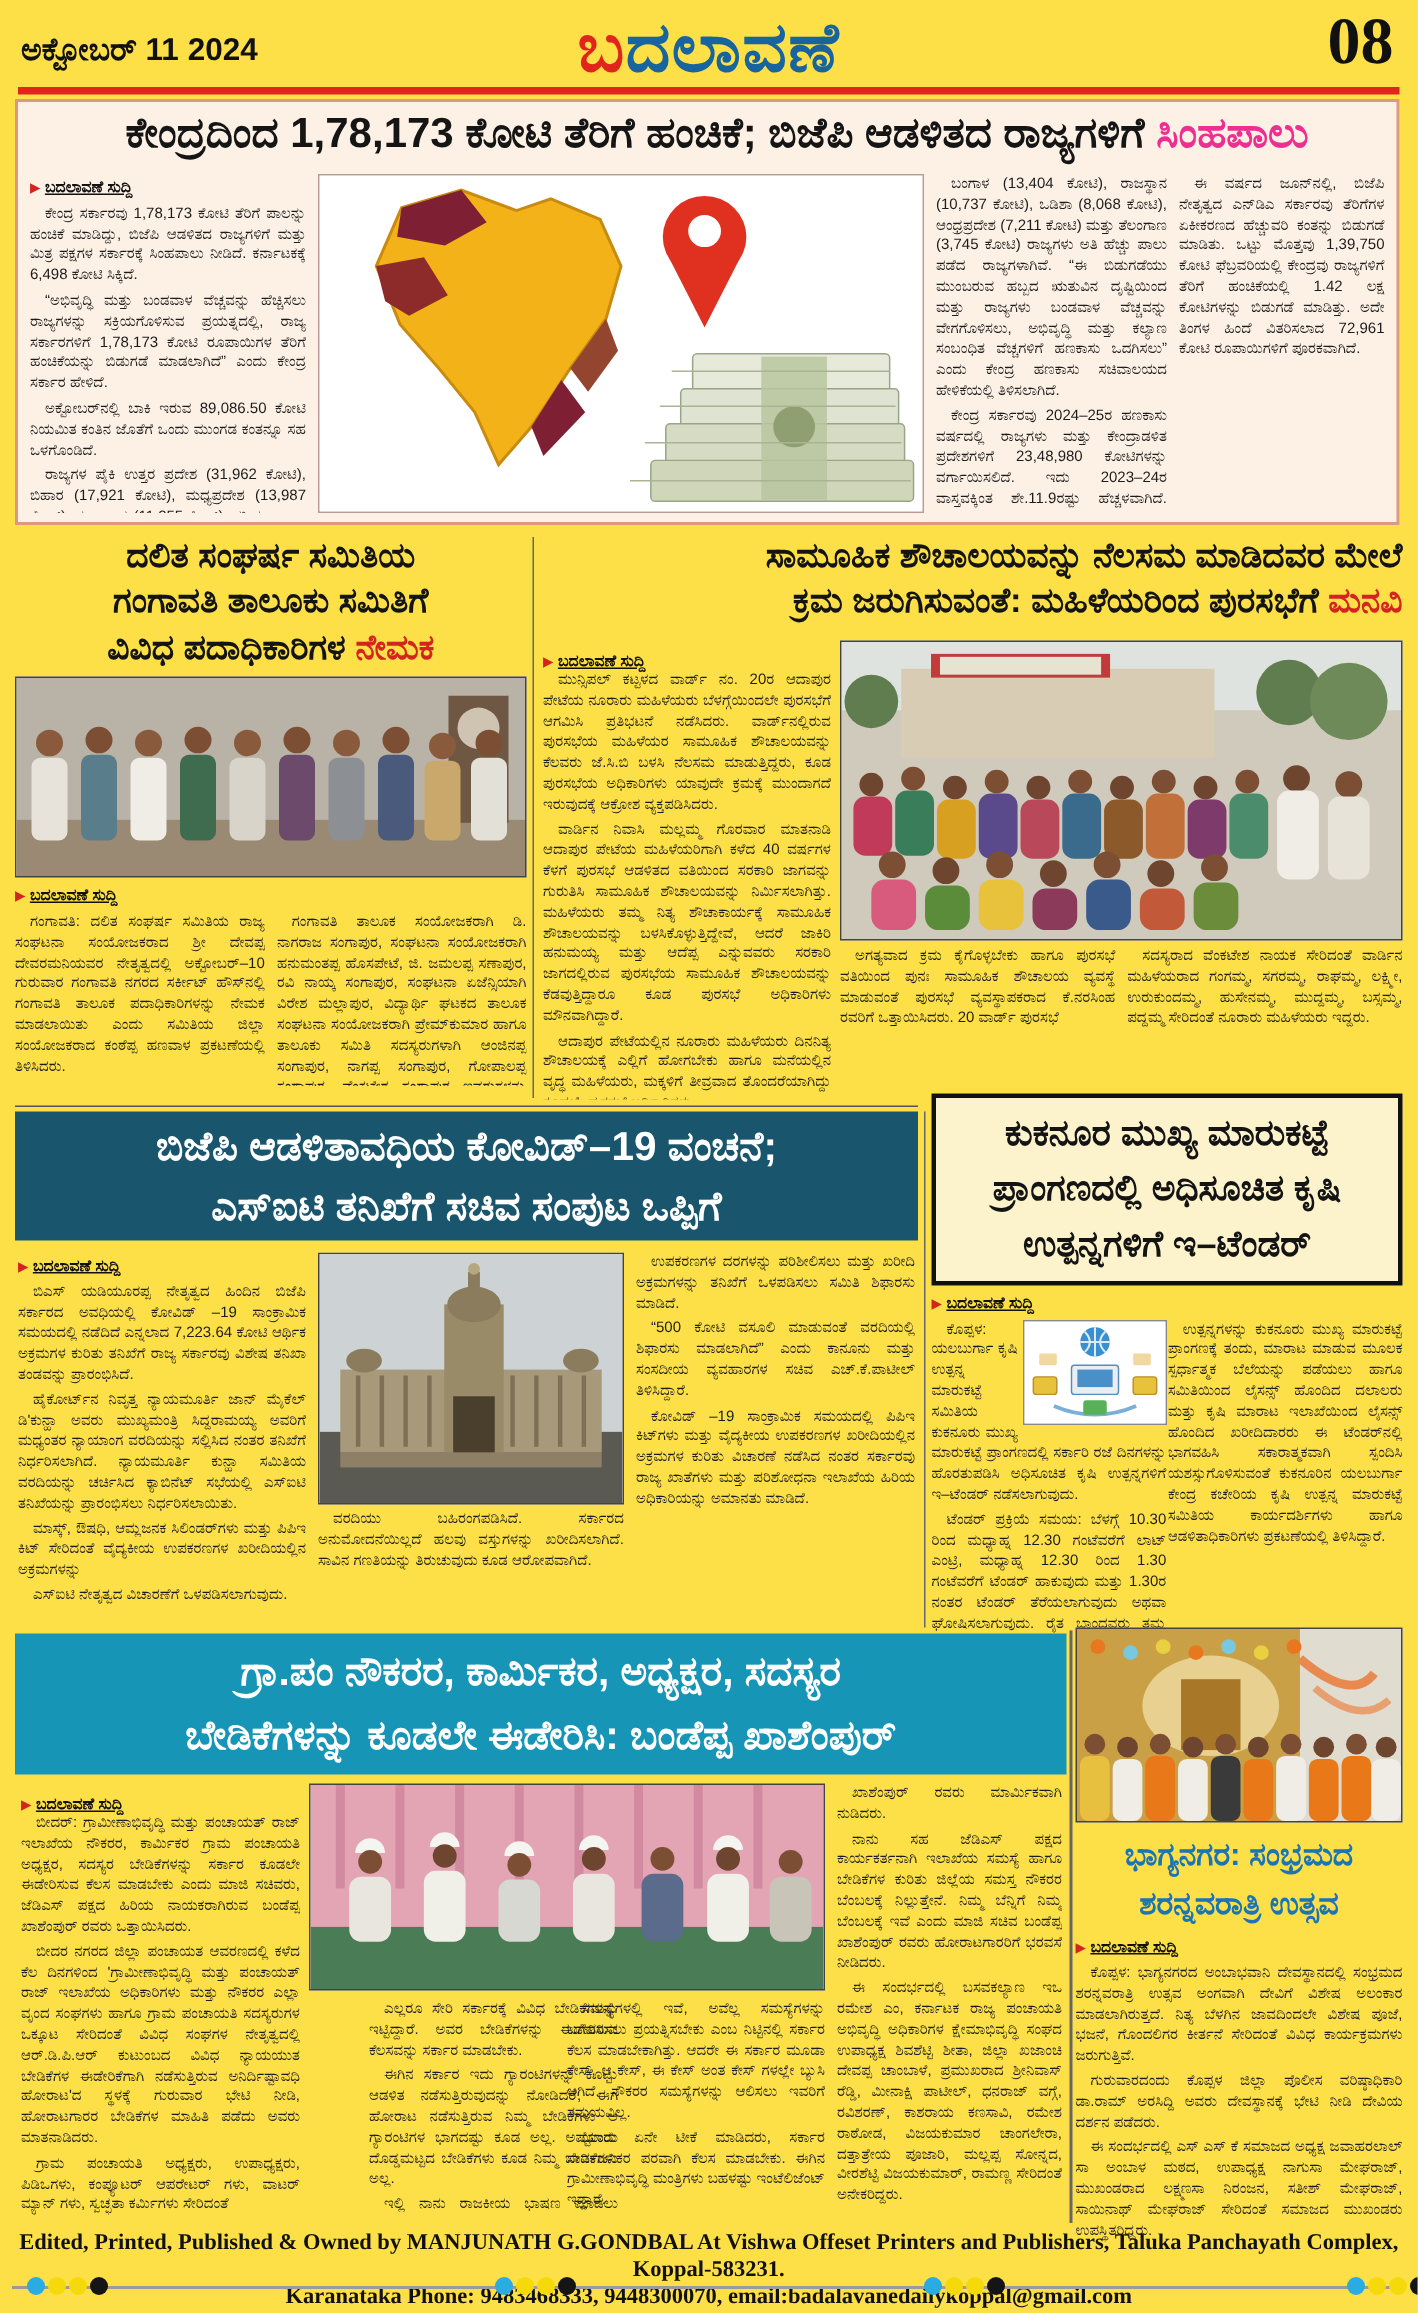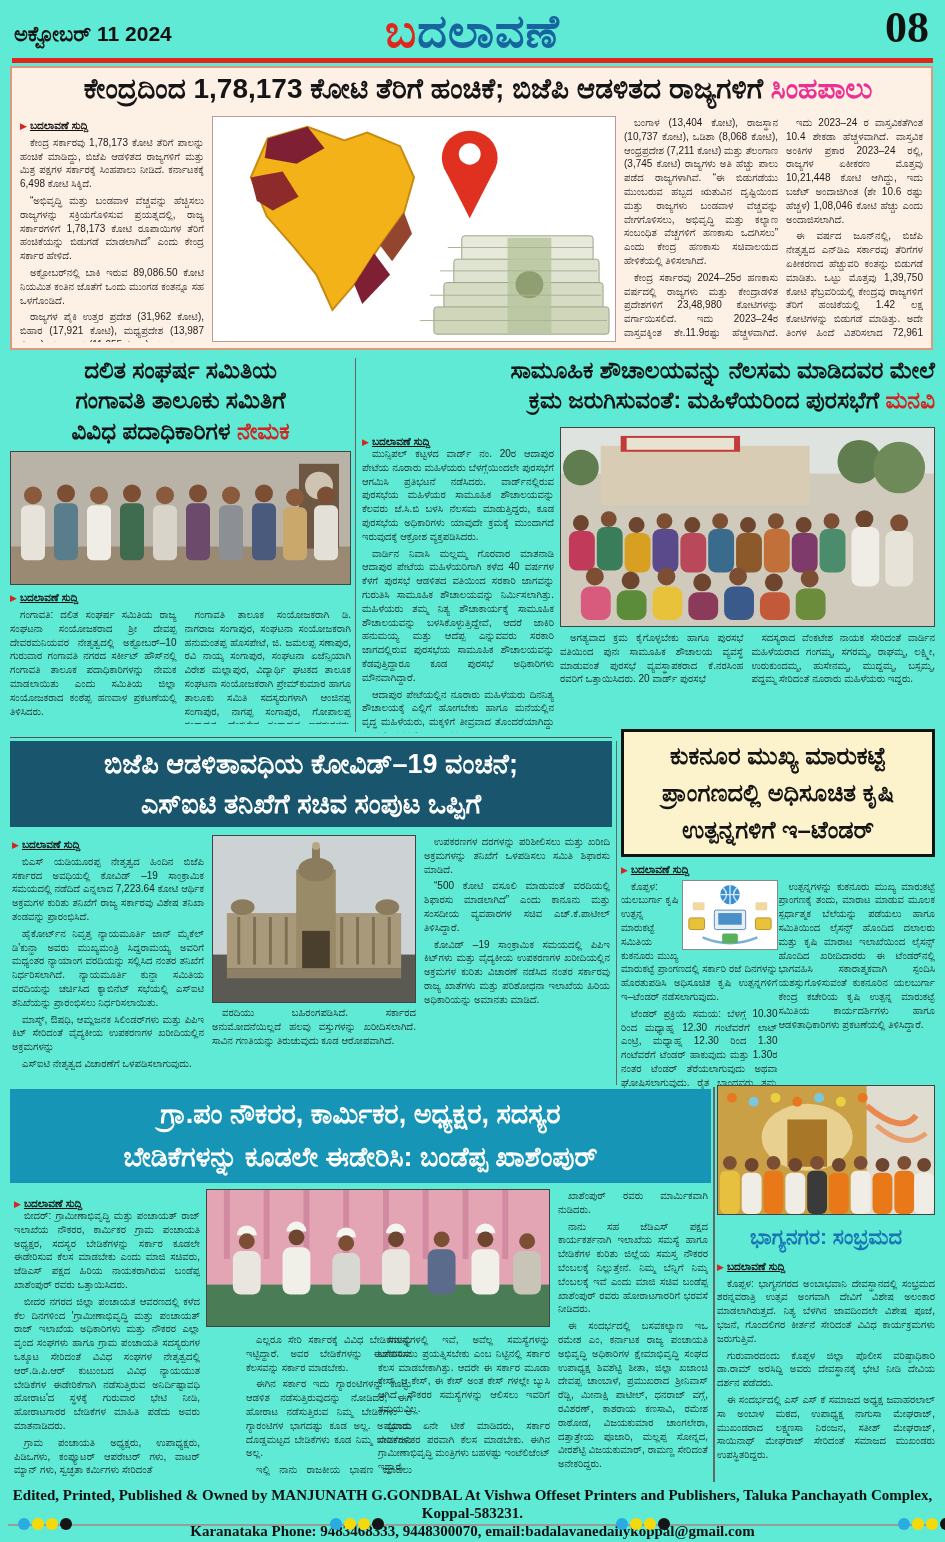--- a/index.html
+++ b/index.html
@@ -1,17 +1,17 @@
 <!DOCTYPE html>
 <html><head>
 <meta charset="utf-8">
 <style>
   * { box-sizing: border-box; margin: 0; padding: 0; }
   body { background:#e9e9e9; font-family:"Liberation Sans", sans-serif; }
-  .page { position:relative; width:945px; height:1542px; background:#5eead4; margin:0 auto; overflow:hidden; color:#1c1c1c; }
+  .page { position:relative; width:945px; height:1542px; background:#fde047; margin:0 auto; overflow:hidden; color:#1c1c1c; }
 
   
   .hdr-date { position:absolute; left:14px; top:22px; font-size:21px; font-weight:bold; color:#111; }
   .masthead { position:absolute; left:0; right:0; top:4px; text-align:center; font-size:46px; font-weight:bold; letter-spacing:1px; }
   .masthead .m1 { color:#e1251b; }
   .masthead .m2 { color:#17649e; }
   .pagenum { position:absolute; right:16px; top:2px; font-size:44px; font-weight:bold; font-family:"Liberation Serif", serif; color:#111; }
   .red-rule { position:absolute; left:12px; right:12px; top:58px; height:5px; background:#e1251b; }
 
   
@@ -139,21 +139,20 @@
         </svg>
       </div>
       <div class="a1-c2 bt">
           <div data-bind-list="a1.col2">
             <p>ಬಂಗಾಳ (13,404 ಕೋಟಿ), ರಾಜಸ್ಥಾನ (10,737 ಕೋಟಿ), ಒಡಿಶಾ (8,068 ಕೋಟಿ), ಆಂಧ್ರಪ್ರದೇಶ (7,211 ಕೋಟಿ) ಮತ್ತು ತೆಲಂಗಾಣ (3,745 ಕೋಟಿ) ರಾಜ್ಯಗಳು ಅತಿ ಹೆಚ್ಚು ಪಾಲು ಪಡೆದ ರಾಜ್ಯಗಳಾಗಿವೆ. “ಈ ಬಿಡುಗಡೆಯು ಮುಂಬರುವ ಹಬ್ಬದ ಋತುವಿನ ದೃಷ್ಟಿಯಿಂದ ಮತ್ತು ರಾಜ್ಯಗಳು ಬಂಡವಾಳ ವೆಚ್ಚವನ್ನು ವೇಗಗೊಳಿಸಲು, ಅಭಿವೃದ್ಧಿ ಮತ್ತು ಕಲ್ಯಾಣ ಸಂಬಂಧಿತ ವೆಚ್ಚಗಳಿಗೆ ಹಣಕಾಸು ಒದಗಿಸಲು” ಎಂದು ಕೇಂದ್ರ ಹಣಕಾಸು ಸಚಿವಾಲಯದ ಹೇಳಿಕೆಯಲ್ಲಿ ತಿಳಿಸಲಾಗಿದೆ.</p>
             <p>ಕೇಂದ್ರ ಸರ್ಕಾರವು 2024–25ರ ಹಣಕಾಸು ವರ್ಷದಲ್ಲಿ ರಾಜ್ಯಗಳು ಮತ್ತು ಕೇಂದ್ರಾಡಳಿತ ಪ್ರದೇಶಗಳಿಗೆ 23,48,980 ಕೋಟಿಗಳನ್ನು ವರ್ಗಾಯಿಸಲಿದೆ. ಇದು 2023–24ರ ವಾಸ್ತವಕ್ಕಿಂತ ಶೇ.11.9ರಷ್ಟು ಹೆಚ್ಚಳವಾಗಿದೆ. ಕೇಂದ್ರದ ತೆರಿಗೆ ಆದಾಯದಿಂದ ರಾಜ್ಯಗಳಿಗೆ ಏಕೀಕೃತ ವರ್ಗಾವಣೆಯು 2024–25 ರಲ್ಲಿ 12,47,211 ಕೋಟಿ ಎಂದು ಅಂದಾಜಿಸಲಾಗಿದೆ.</p>
           </div>
         </div>
       <div class="a1-c3 bt">
           <div data-bind-list="a1.col3">
-            <p>ಇದು 2023–24 ರ ವಾಸ್ತವಿಕತೆಗಿಂತ 10.4 ಶೇಕಡಾ ಹೆಚ್ಚಳವಾಗಿದೆ. ವಾಸ್ತವಿಕ ಅಂಕಿಗಳ ಪ್ರಕಾರ 2023–24 ರಲ್ಲಿ, ರಾಜ್ಯಗಳ ಏಕೀಕರಣ ಮೊತ್ತವು 10,21,448 ಕೋಟಿ ಆಗಿದ್ದು, ಇದು ಬಜೆಟ್ ಅಂದಾಜಿಗಿಂತ (ಶೇ 10.6 ರಷ್ಟು ಹೆಚ್ಚಳ) 1,08,046 ಕೋಟಿ ಹೆಚ್ಚು ಎಂದು ಅಂದಾಜಿಸಲಾಗಿದೆ.</p>
             <p>ಈ ವರ್ಷದ ಜೂನ್‌ನಲ್ಲಿ, ಬಿಜೆಪಿ ನೇತೃತ್ವದ ಎನ್‌ಡಿಎ ಸರ್ಕಾರವು ತೆರಿಗೆಗಳ ಏಕೀಕರಣದ ಹೆಚ್ಚುವರಿ ಕಂತನ್ನು ಬಿಡುಗಡೆ ಮಾಡಿತು. ಒಟ್ಟು ಮೊತ್ತವು 1,39,750 ಕೋಟಿ ಫೆಬ್ರವರಿಯಲ್ಲಿ ಕೇಂದ್ರವು ರಾಜ್ಯಗಳಿಗೆ ತೆರಿಗೆ ಹಂಚಿಕೆಯಲ್ಲಿ 1.42 ಲಕ್ಷ ಕೋಟಿಗಳನ್ನು ಬಿಡುಗಡೆ ಮಾಡಿತ್ತು. ಅದೇ ತಿಂಗಳ ಹಿಂದೆ ವಿತರಿಸಲಾದ 72,961 ಕೋಟಿ ರೂಪಾಯಿಗಳಿಗೆ ಪೂರಕವಾಗಿದೆ.</p>
           </div>
         </div>
     </div>
   </div>
 
   <div class="a2">
     <div class="hl2">
       <div data-bind="a2.line1">ದಲಿತ ಸಂಘರ್ಷ ಸಮಿತಿಯ</div>
       <div data-bind="a2.line2">ಗಂಗಾವತಿ ತಾಲೂಕು ಸಮಿತಿಗೆ</div>
@@ -491,20 +490,21 @@
             <rect x="156" y="88" width="20" height="42" rx="6" fill="#e87818"></rect>
           <circle cx="188" cy="78" r="7" fill="#7c4e34"></circle>
             <rect x="178" y="86" width="20" height="44" rx="6" fill="#e87818"></rect>
           <circle cx="208" cy="80" r="7" fill="#6e4630"></circle>
             <rect x="198" y="88" width="20" height="42" rx="6" fill="#f0ede6"></rect>
         </g>
       </svg>
     </div>
     <div class="a7-head">
       <div data-bind="a7.line1">ಭಾಗ್ಯನಗರ: ಸಂಭ್ರಮದ</div>
+      <div data-bind="a7.line2">ಶರನ್ನವರಾತ್ರಿ ಉತ್ಸವ</div>
     </div>
     <div class="byline"><span class="tri" data-bind="common.arrow">▶</span><span class="byl" data-bind="common.byline">ಬದಲಾವಣೆ ಸುದ್ದಿ</span></div>
     <div class="a7-body bt">
         <div data-bind-list="a7.body">
           <p>ಕೊಪ್ಪಳ: ಭಾಗ್ಯನಗರದ ಅಂಬಾಭವಾನಿ ದೇವಸ್ಥಾನದಲ್ಲಿ ಸಂಭ್ರಮದ ಶರನ್ನವರಾತ್ರಿ ಉತ್ಸವ ಅಂಗವಾಗಿ ದೇವಿಗೆ ವಿಶೇಷ ಅಲಂಕಾರ ಮಾಡಲಾಗಿರುತ್ತದೆ. ನಿತ್ಯ ಬೆಳಗಿನ ಜಾವದಿಂದಲೇ ವಿಶೇಷ ಪೂಜೆ, ಭಜನೆ, ಗೊಂದಲಿಗರ ಕೀರ್ತನೆ ಸೇರಿದಂತೆ ವಿವಿಧ ಕಾರ್ಯಕ್ರಮಗಳು ಜರುಗುತ್ತಿವೆ.</p>
           <p>ಗುರುವಾರದಂದು ಕೊಪ್ಪಳ ಜಿಲ್ಲಾ ಪೊಲೀಸ ವರಿಷ್ಠಾಧಿಕಾರಿ ಡಾ.ರಾಮ್ ಅರಸಿದ್ದಿ ಅವರು ದೇವಸ್ಥಾನಕ್ಕೆ ಭೇಟಿ ನೀಡಿ ದೇವಿಯ ದರ್ಶನ ಪಡೆದರು.</p>
           <p>ಈ ಸಂದರ್ಭದಲ್ಲಿ ಎಸ್ ಎಸ್ ಕೆ ಸಮಾಜದ ಅಧ್ಯಕ್ಷ ಜವಾಹರಲಾಲ್ ಸಾ ಅಂಬಾಳ ಮಠದ, ಉಪಾಧ್ಯಕ್ಷ ನಾಗುಸಾ ಮೇಘರಾಜ್, ಮುಖಂಡರಾದ ಲಕ್ಷ್ಮಣಸಾ ನಿರಂಜನ, ಸತೀಶ್ ಮೇಘರಾಜ್, ಸಾಯಿನಾಥ್ ಮೇಘರಾಜ್ ಸೇರಿದಂತೆ ಸಮಾಜದ ಮುಖಂಡರು ಉಪಸ್ಥಿತರಿದ್ದರು.</p>
         </div>
       </div>
   </div>

